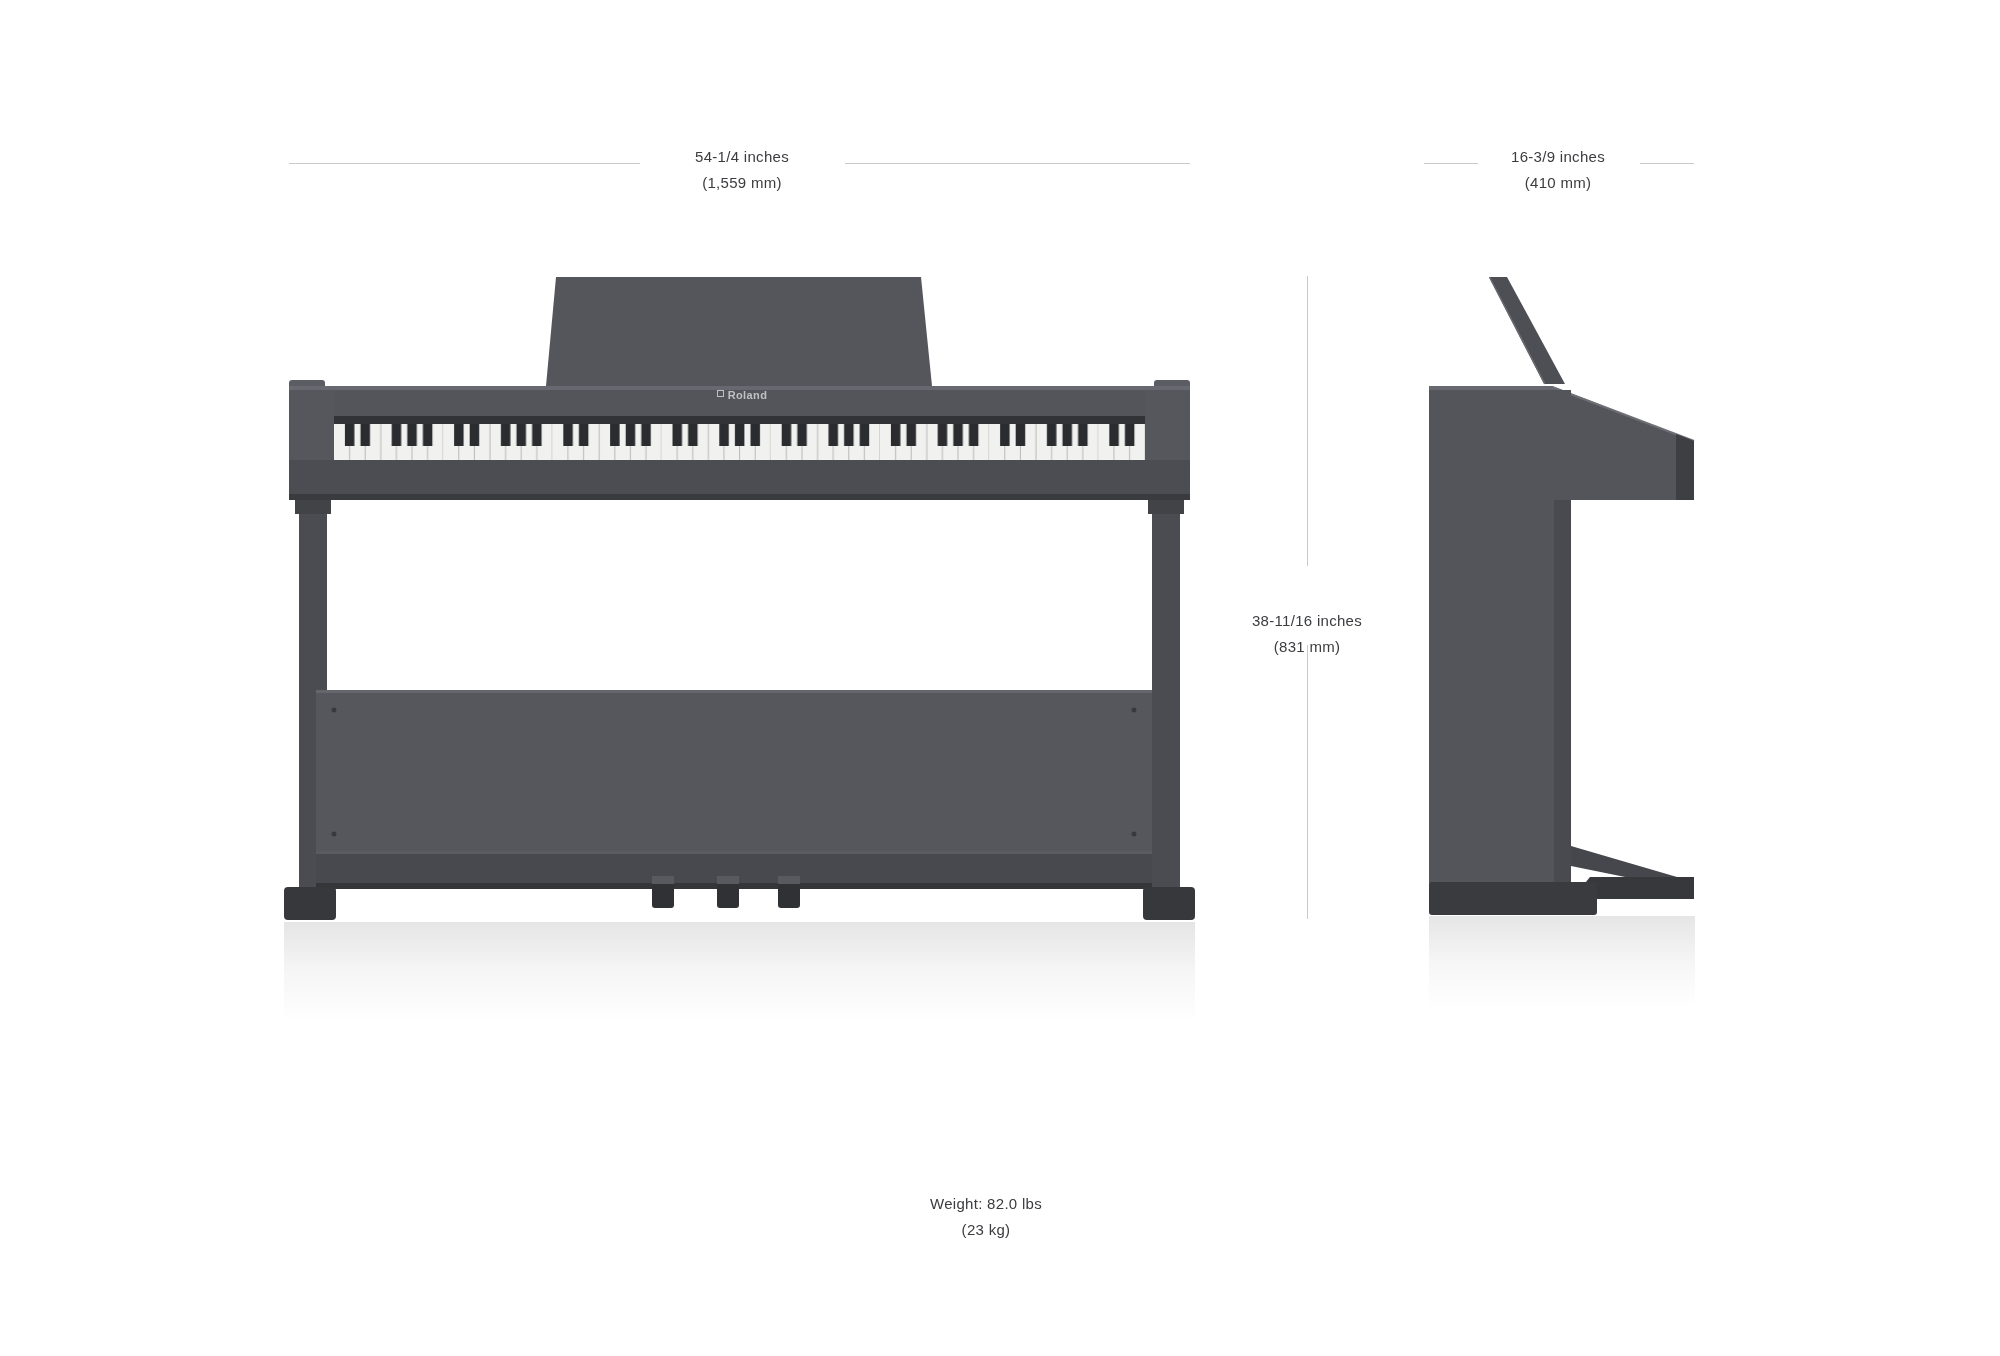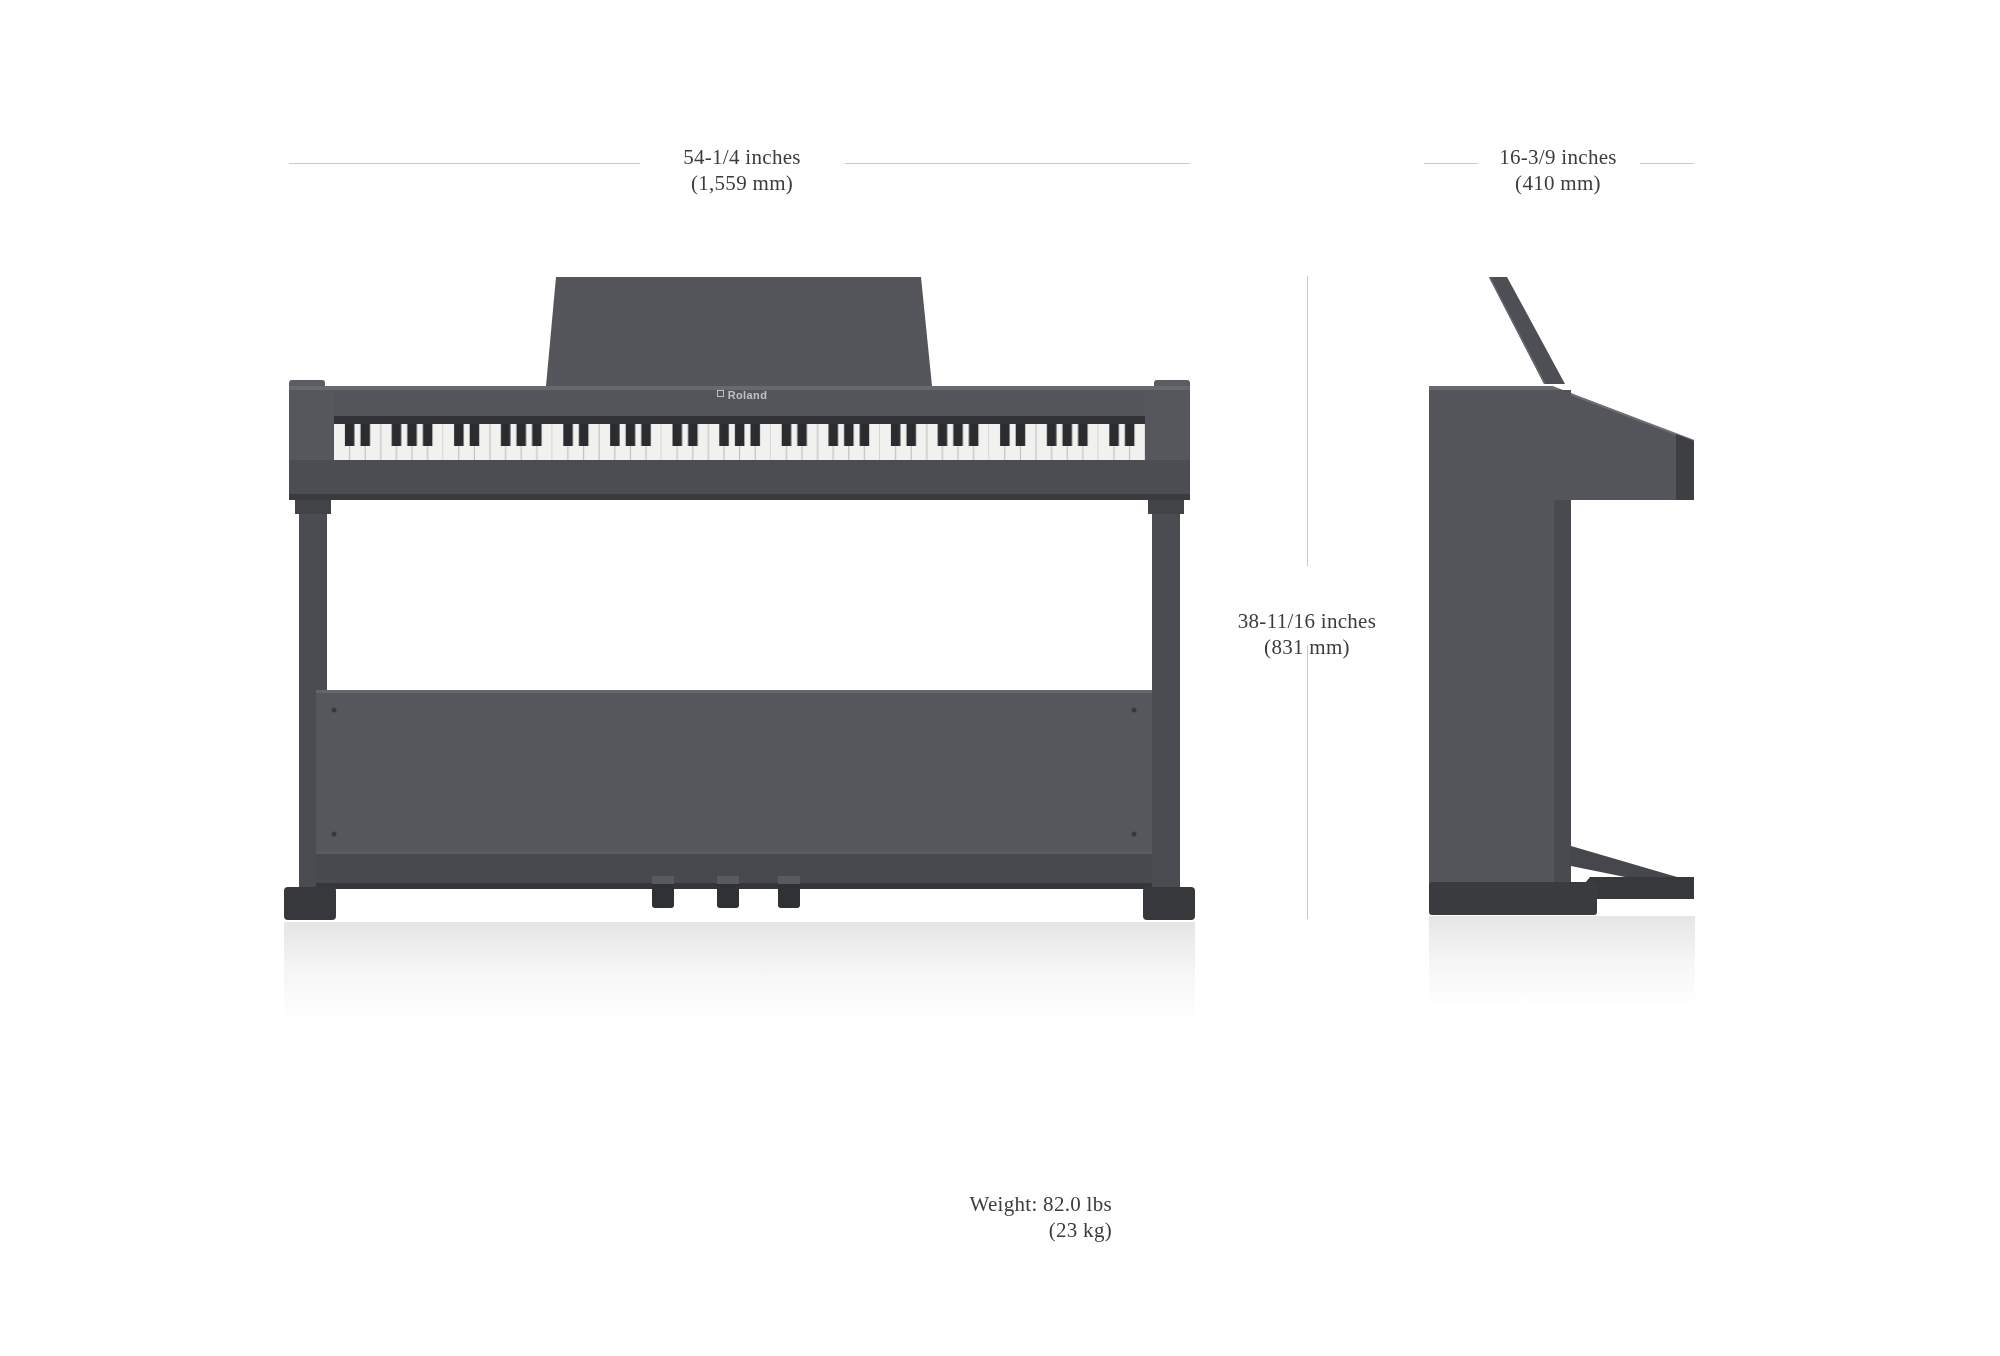--- a/index.html
+++ b/index.html
@@ -12,28 +12,27 @@
     overflow: hidden;
     font-family: "Liberation Sans", "DejaVu Sans", sans-serif;
     color: #3b3c3f;
   }
   .art { position: absolute; top: 0; left: 0; }
   .dim-line { position: absolute; background: #c8c9cb; }
   .dim-line.h { height: 1px; }
   .dim-line.v { width: 1px; }
   .dim-label {
     position: absolute;
-    font-size: 21px;
+    font-size: 15px;
     line-height: 26px;
     letter-spacing: 0.3px;
     color: #3b3c3f;
-    font-family: Liberation Serif, serif;
   }
   .center { text-align: center; }
-  .right { text-align: right; }
+  .right { text-align: center; }
   .logo {
     position: absolute;
     left: 703px;
     top: 390px;
     width: 78px;
     height: 15px;
     display: flex;
     justify-content: center;
     gap: 4px;
     color: #bfc0c3;

